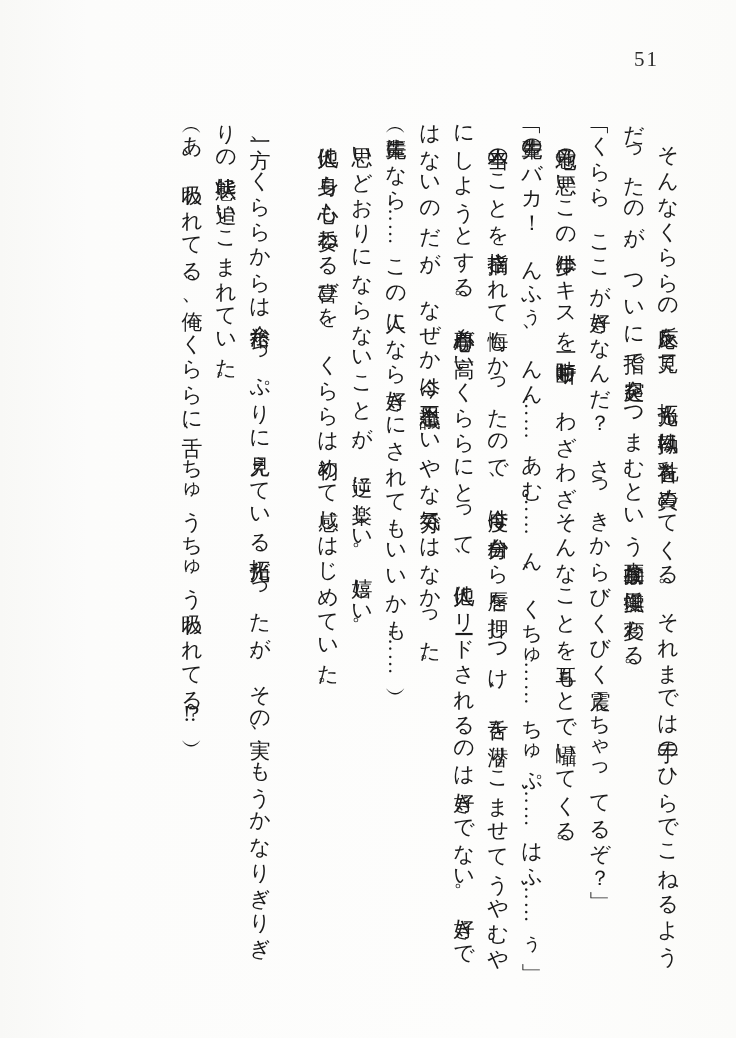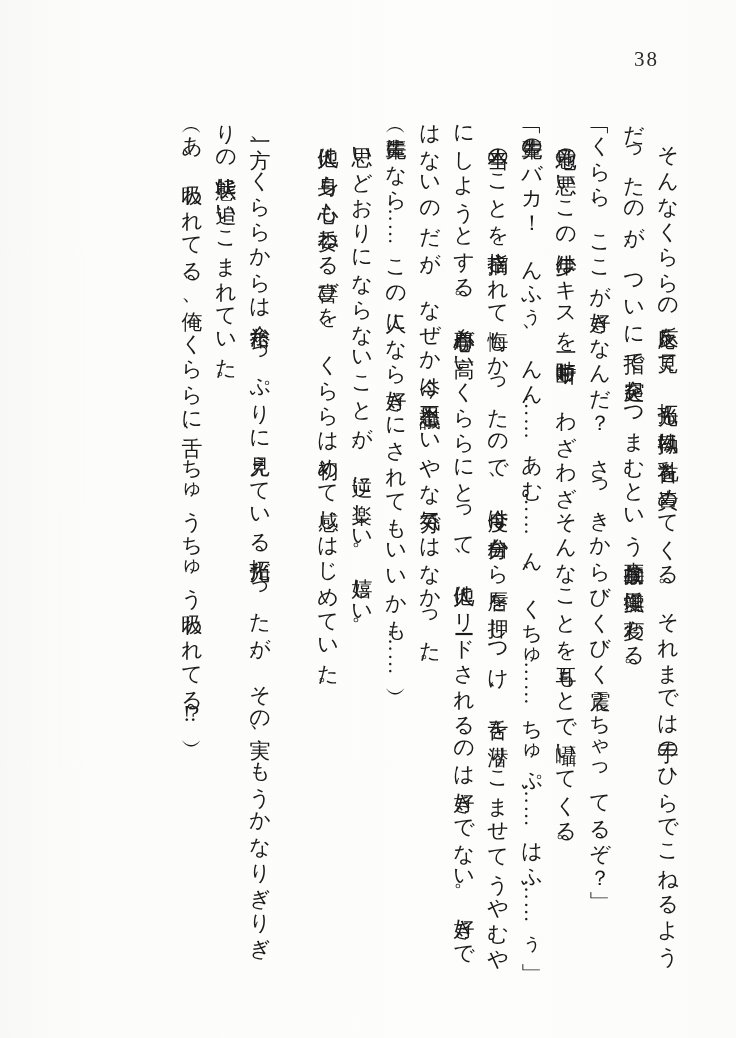--- a/index.html
+++ b/index.html
@@ -45,21 +45,21 @@
   }
   .indent-full { text-indent: 21px; }
   .indent-half { text-indent: 10px; }
   .section-break { block-size: 34px; }
 </style>
 </head>
 <body>
 
 <div class="page">
 
-  <div class="page-number">38</div>
+  <div class="page-number">51</div>
 
   <div class="text-block">
     <p class="para indent-full">そんなくららの反応を見て、拓光も執拗に乳首を責めてくる。それまでは手のひらでこねるようだったのが、ついに指で突起をつまむという直接的な愛撫に変わる。</p>
     <p class="para indent-half">「くらら、ここが好きなんだ？　さっきからびくびく震えちゃってるぞ？」</p>
     <p class="para indent-full">意地の悪いこの少年はキスを一時中断し、わざわざそんなことを耳もとで囁いてくる。</p>
     <p class="para indent-half">「先輩のバカ！　んふぅ、んん……あむ……ん、くちゅ……ちゅぷ……はふ……ぅ」</p>
     <p class="para indent-full">本当のことを指摘されて悔しかったので、今度は自分から唇を押しつけ、舌を潜りこませてうやむやにしようとする。自尊心が高いくららにとって、他人にリードされるのは好きでない。好きではないのだが、なぜか今は不思議といやな気分ではなかった。</p>
     <p class="para indent-half">（先輩になら……この人になら好きにされてもいいかも……）</p>
     <p class="para indent-full">思いどおりにならないことが、逆に楽しい。嬉しい。</p>
     <p class="para indent-full">他人に身も心も委ねる喜びを、くららは初めて感じはじめていた。</p>

